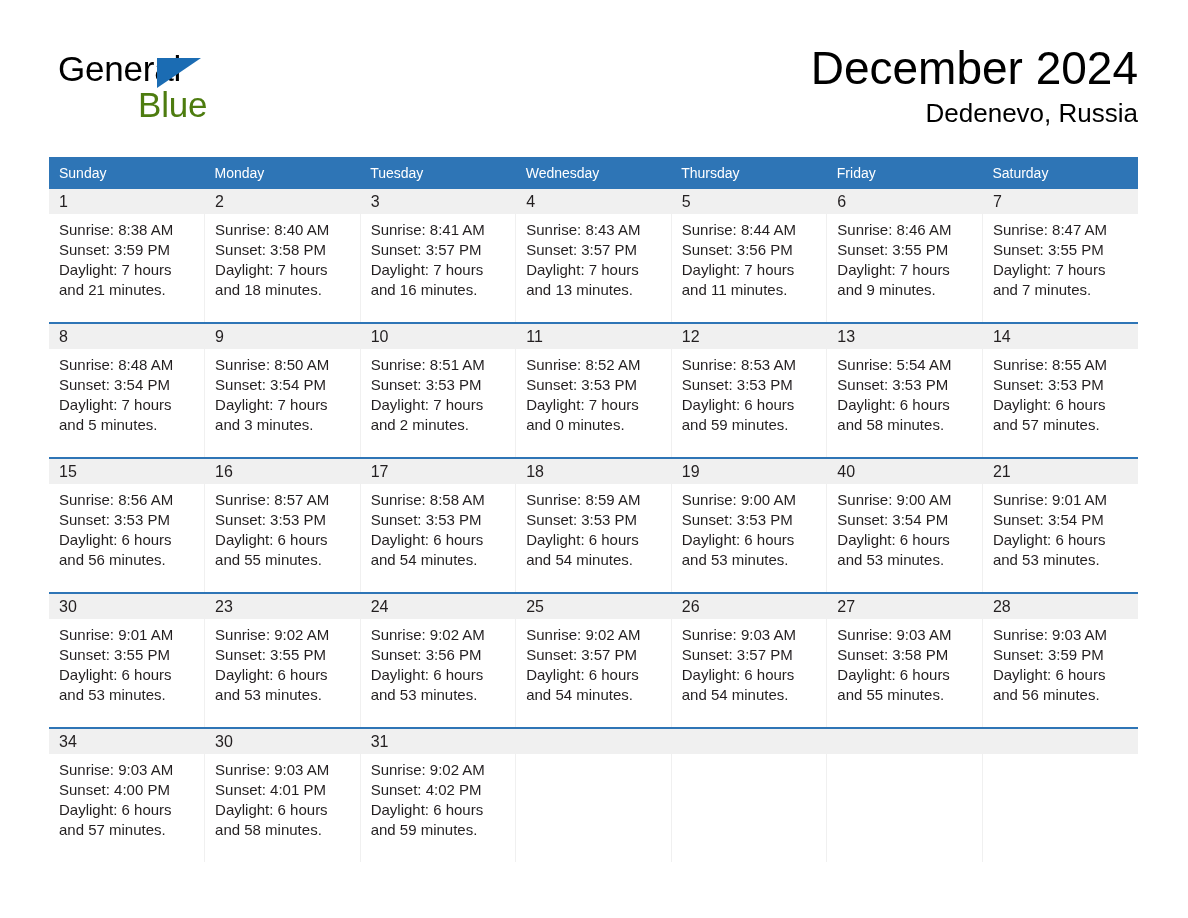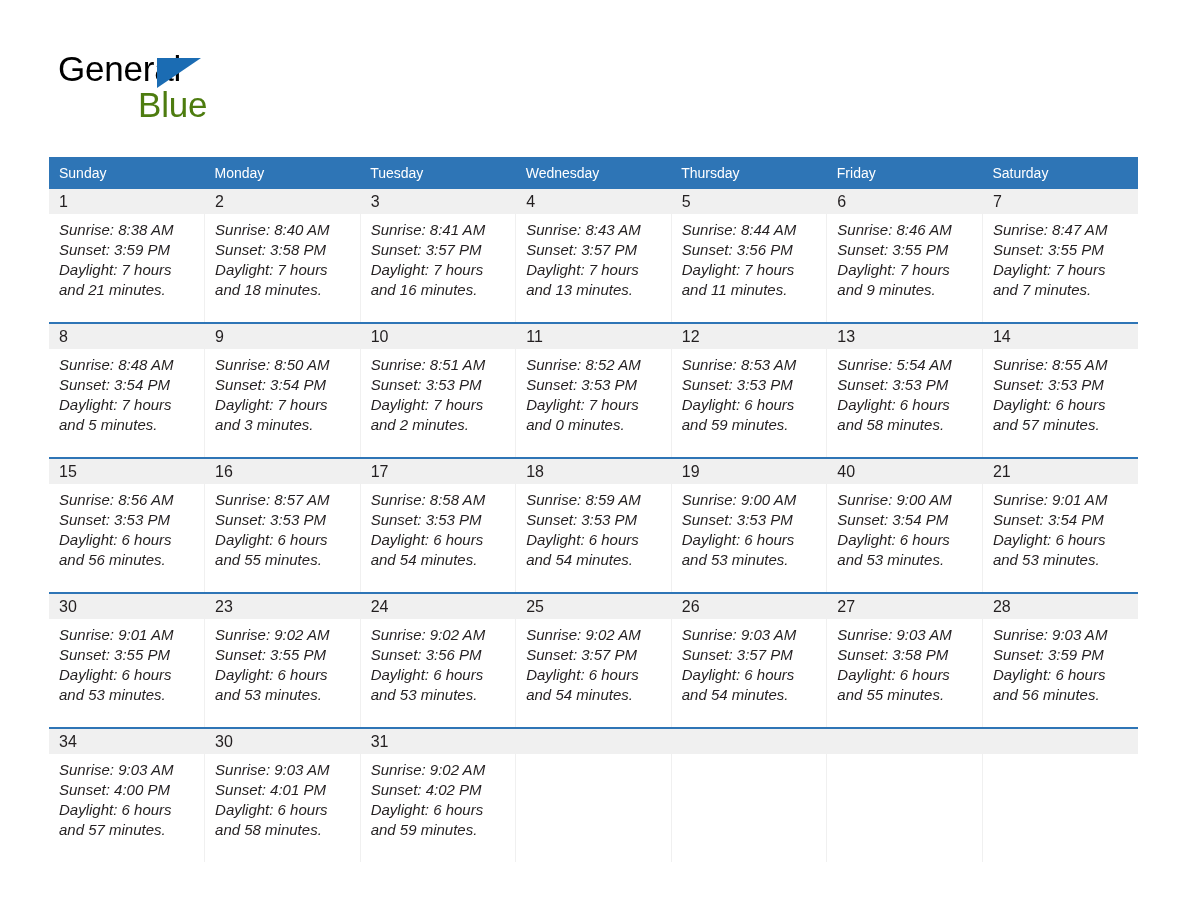--- a/index.html
+++ b/index.html
@@ -130,40 +130,43 @@
     padding: 3px 0 0 10px;
     box-sizing: border-box;
   }
   .daynum {
     font-size: 16px;
     line-height: 20px;
     color: #231f20;
   }
   .cell-lines {
     padding: 6px 8px 0 10px;
-    font-style: italic;
   }
   .cell-lines div {
     font-size: 15px;
     line-height: 20px;
     color: #231f20;
     white-space: nowrap;
   }
   .empty .daynum-band { background: #f0f0f0; }
 </style>
 </head>
 <body>
 
 <div class="page">
 
   <div class="header">
     <div class="logo">
       <span class="logo-general">General</span>
       <span class="logo-tri"></span>
       <span class="logo-blue">Blue</span>
+    </div>
+    <div class="title-block">
+      <h1 class="month-title">December 2024</h1>
+      <h2 class="location">Dedenevo, Russia</h2>
     </div>
   </div>
 
   <table class="calendar">
     <colgroup>
       <col>
         <col>
         <col>
         <col>
         <col>

